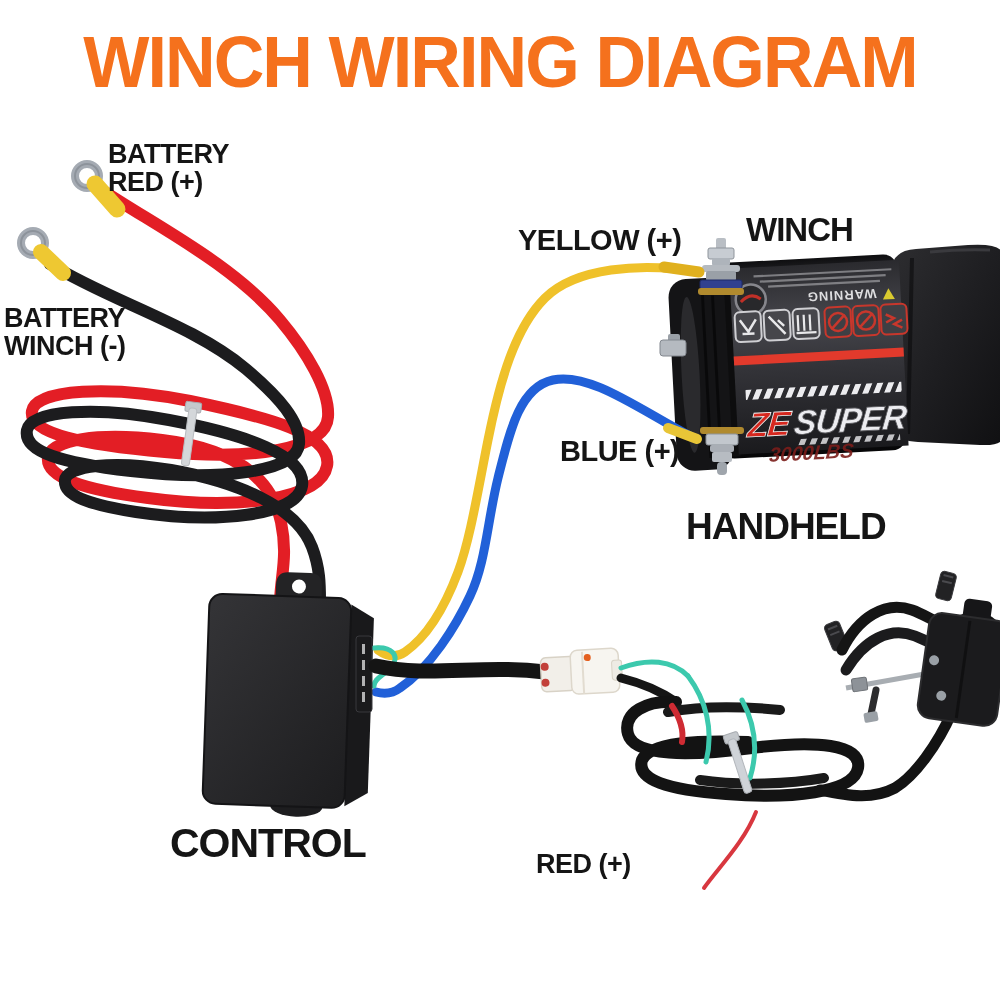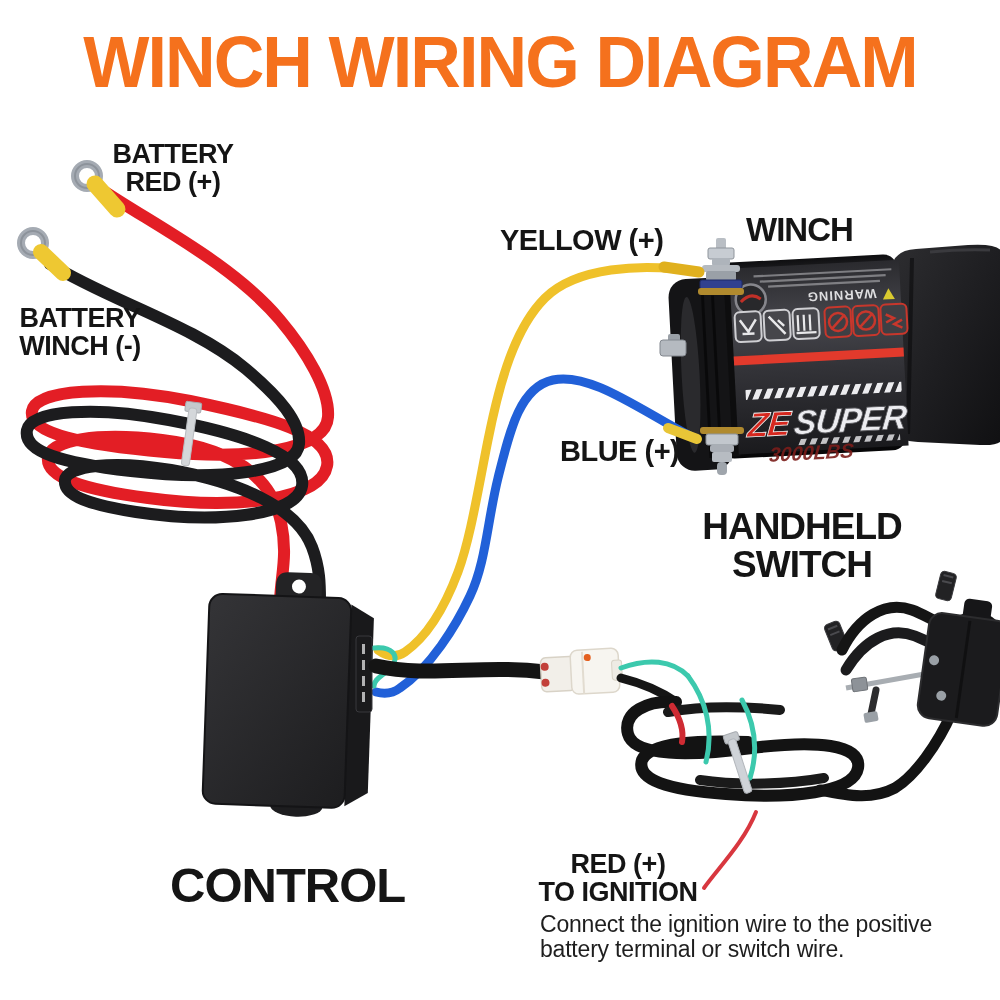--- a/index.html
+++ b/index.html
@@ -1,31 +1,31 @@
 <!DOCTYPE html>
 <html><head>
 <meta charset="utf-8">
 <style>
   html,body{margin:0;padding:0;background:#fff;}
   #stage{position:relative;width:1000px;height:1000px;background:#fff;overflow:hidden;
          font-family:"Liberation Sans",sans-serif;}
   #art{position:absolute;left:0;top:0;}
   .lbl{position:absolute;font-weight:700;color:#151515;line-height:1.03;
        letter-spacing:-0.5px;white-space:nowrap;}
-  .ctr{text-align:center;}
+  .ctr{text-align:left;}
   #title{position:absolute;left:0;top:20px;width:1000px;text-align:center;
          font-size:73px;font-weight:700;letter-spacing:-2px;
          transform:scaleX(.96);transform-origin:center;}
   #lbl-battery-red{left:108px;top:141px;width:130px;font-size:27px;}
   #lbl-battery-black{left:4px;top:305px;width:152px;font-size:27px;}
-  #lbl-yellow{left:500px;top:226px;font-size:29px;}
+  #lbl-yellow{left:518px;top:226px;font-size:29px;}
   #lbl-winch{left:746px;top:213px;font-size:33px;letter-spacing:-1px;}
   #lbl-blue{left:560px;top:437px;font-size:29px;}
   #lbl-handheld{left:686px;top:508px;width:232px;font-size:37px;letter-spacing:-1px;}
-  #lbl-control{left:170px;top:860px;width:204px;font-size:49px;letter-spacing:-1px;}
+  #lbl-control{left:170px;top:822px;width:204px;font-size:41px;letter-spacing:-1px;}
   #lbl-ignition{left:536px;top:851px;width:164px;font-size:27px;}
   #note{position:absolute;left:540px;top:912px;font-size:23px;font-weight:400;
         color:#1e1e1e;line-height:1.1;letter-spacing:-0.2px;}
 </style>
 </head>
 <body>
 
 <div id="stage">
 
 <svg id="art" width="1000" height="1000" viewBox="0 0 1000 1000">
@@ -278,30 +278,24 @@
 </div>
 
 <div id="lbl-yellow" class="lbl">YELLOW (+)</div>
 
 <div id="lbl-winch" class="lbl">WINCH</div>
 
 <div id="lbl-blue" class="lbl">BLUE (+)</div>
 
 <div id="lbl-handheld" class="lbl ctr">
   <div>HANDHELD</div>
-  <div>SWITCH</div>
 </div>
 
 <div id="lbl-control" class="lbl ctr">
   <div>CONTROL</div>
 </div>
 
 <div id="lbl-ignition" class="lbl ctr">
   <div>RED (+)</div>
-  <div>TO IGNITION</div>
-</div>
-
-<div id="note">
-  <div>Connect the ignition wire to the positive</div>
-  <div>battery terminal or switch wire.</div>
-</div>
+</div>
+
 
 </div>
 
 </body></html>

